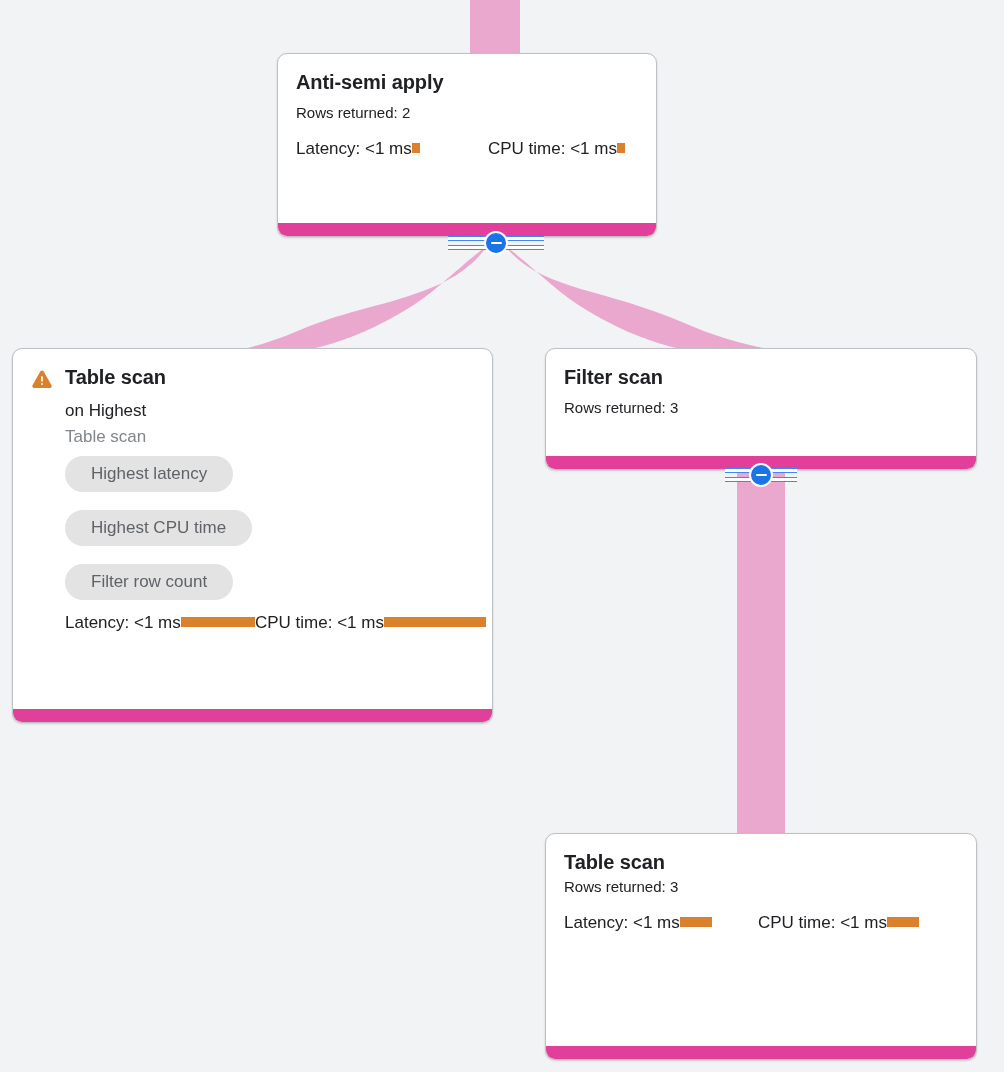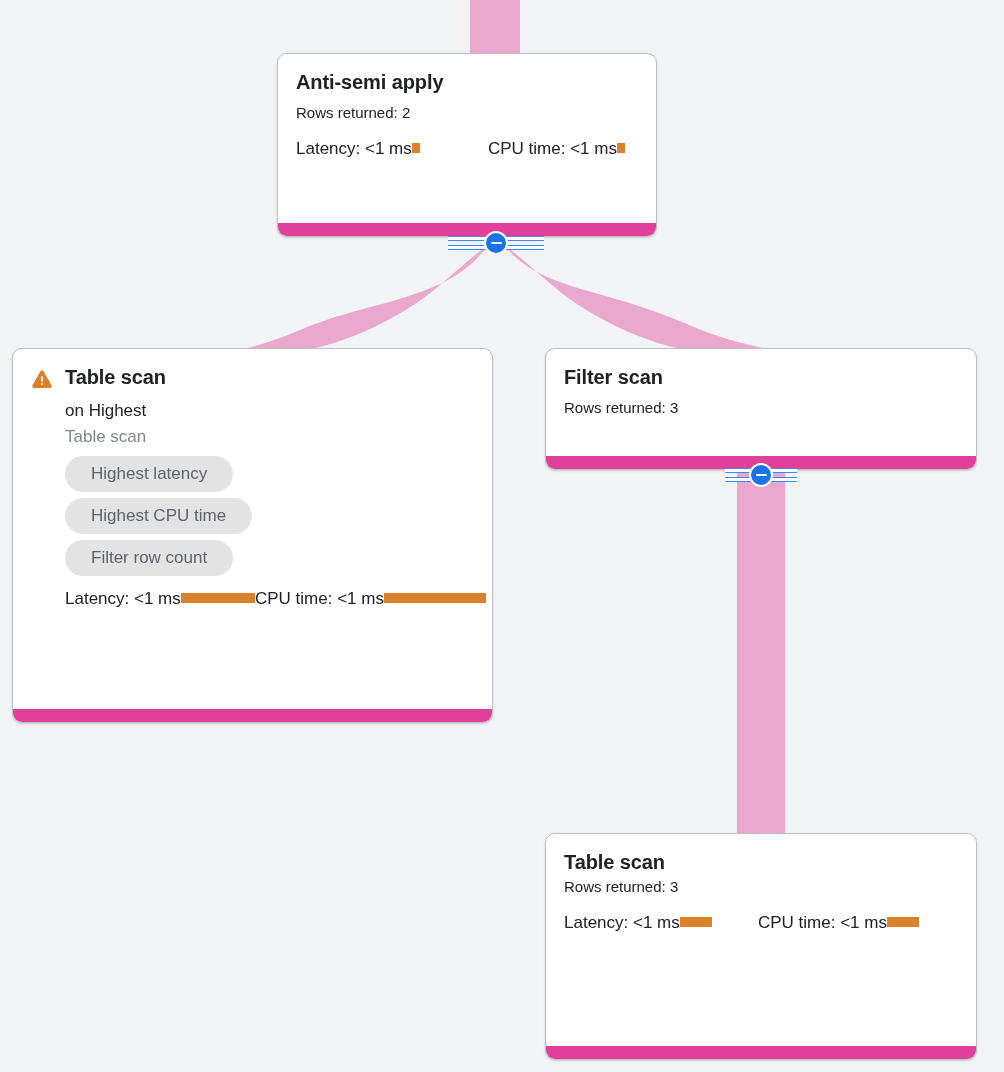--- a/index.html
+++ b/index.html
@@ -92,21 +92,21 @@
     line-height: 26px;
     margin-top: 6px;
   }
 
   
   .chip-list {
     margin-top: 6px;
     display: flex;
     flex-direction: column;
     align-items: flex-start;
-    gap: 6px;
+    gap: 18px;
   }
   .chip {
     background: #e3e3e3;
     color: #5f6368;
     border-radius: 999px;
     font-size: 17px;
     line-height: 20px;
     padding: 8px 26px;
     white-space: nowrap;
   }

